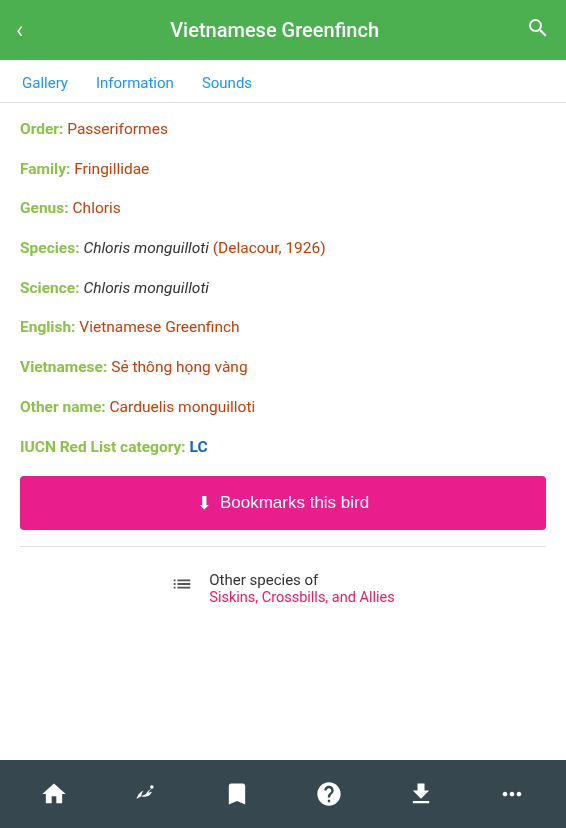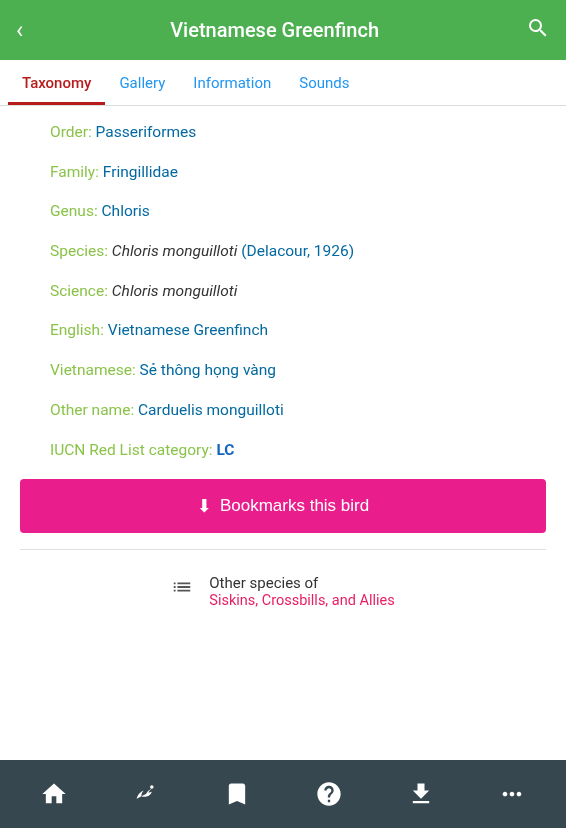--- a/index.html
+++ b/index.html
@@ -69,25 +69,24 @@
       height: calc(828px - 60px - 48px - 68px);
     }
 
     .field-row {
       margin-bottom: 18px;
       font-size: 15.5px;
       line-height: 1.4;
     }
     .field-label {
       color: #8bc34a;
-      font-weight: 400;
-      margin-left: 30px;
+      font-weight: 700;
     }
     .field-value {
-      color: #0369a1;
+      color: #c2410c;
       text-align: right;
     }
     .field-value-italic {
       color: #333;
       font-style: italic;
     }
     .field-value-link {
       color: #1565c0;
       font-weight: bold;
     }
@@ -178,21 +177,20 @@
   <span class="back-arrow">‹</span>
   <span class="header-title">Vietnamese Greenfinch</span>
   <span class="header-icon">
     <svg width="24" height="24" viewBox="0 0 24 24" fill="white">
       <path d="M15.5 14h-.79l-.28-.27A6.471 6.471 0 0 0 16 9.5 6.5 6.5 0 1 0 9.5 16c1.61 0 3.09-.59 4.23-1.57l.27.28v.79l5 4.99L20.49 19l-4.99-5zm-6 0C7.01 14 5 11.99 5 9.5S7.01 5 9.5 5 14 7.01 14 9.5 11.99 14 9.5 14z"></path>
     </svg>
   </span>
 </div>
 
 <div class="tabs">
-  <a class="tab active">Taxonomy</a>
   <a class="tab">Gallery</a>
   <a class="tab">Information</a>
   <a class="tab">Sounds</a>
 </div>
 
 <div class="content">
 
   <div class="field-row">
     <span class="field-label">Order:</span>
     <span class="field-value">Passeriformes</span>

